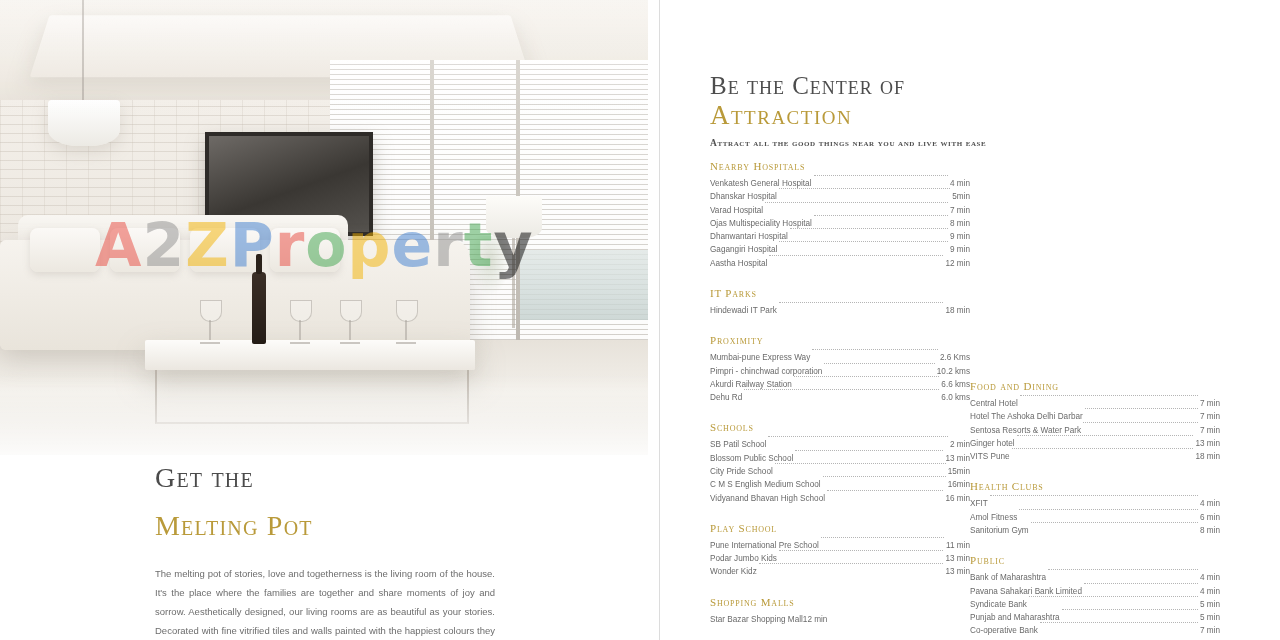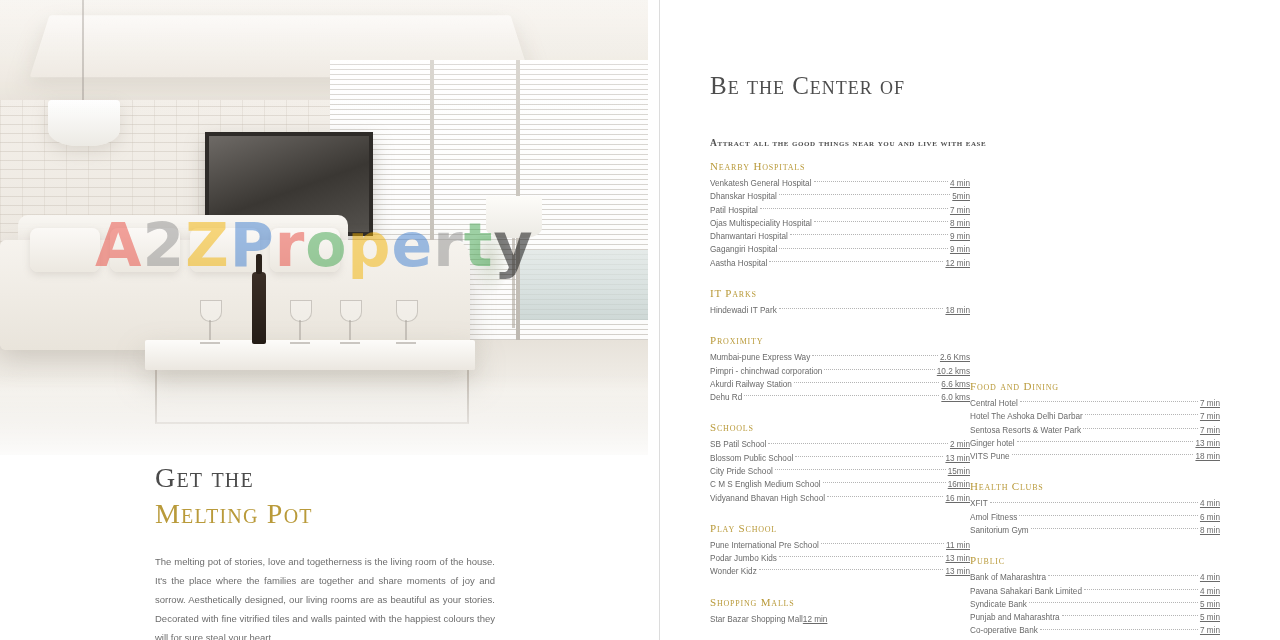--- a/index.html
+++ b/index.html
@@ -203,21 +203,21 @@
     font-variant: small-caps;
     line-height: 1.15;
   }
   .title-line2 {
     font-family: "Liberation Serif", serif;
     font-size: 28px;
     color: #b99a3a;
     letter-spacing: 1.2px;
     font-variant: small-caps;
     line-height: 1.15;
-    margin-top: 4px;
+    margin-top: 16px;
   }
   .left-body {
     margin-top: 22px;
     font-size: 9.5px;
     line-height: 2.0;
     color: #6d6d6d;
     width: 340px;
     text-align: justify;
   }
 
@@ -283,35 +283,35 @@
     font-family: "Liberation Serif", serif;
     font-size: 11px;
     color: #b99a3a;
     letter-spacing: 0.8px;
     font-variant: small-caps;
     margin-bottom: 5px;
   }
   .sec { margin-bottom: 17px; }
   .row {
     display: flex;
-    align-items: center;
+    align-items: flex-start;
     color: #6a6a6a;
     font-size: 8.2px;
     line-height: 1.62;
     white-space: nowrap;
   }
   .row .nm { flex: 0 0 auto; }
   .row .dots {
     flex: 1 1 auto;
     margin: 0 2px;
     border-bottom: 1px dotted #b5b5b5;
     transform: translateY(-2px);
     min-width: 6px;
   }
-  .row .val { flex: 0 0 auto; color: #6a6a6a; text-decoration: underline; }
+  .row .val { flex: 0 0 auto; color: #6a6a6a; }
 </style>
 </head>
 <body>
 
 <div class="left-panel">
 
   <div class="photo">
     <div class="ph-ceiling"></div>
     <div class="ph-wall"></div>
     <div class="ph-windows"></div>
@@ -348,37 +348,38 @@
     <div class="title-line2">Melting Pot</div>
     <div class="left-body">The melting pot of stories, love and togetherness is the living room of the house. It's the place where the families are together and share moments of joy and sorrow. Aesthetically designed, our living rooms are as beautiful as your stories. Decorated with fine vitrified tiles and walls painted with the happiest colours they will for sure steal your heart.</div>
   </div>
 </div>
 
 <div class="v-divider"></div>
 
 <div class="right-panel">
 
   <div class="heading1">Be the Center of</div>
+  <div class="heading2">Attraction</div>
   <div class="subheading">Attract all the good things near you and live with ease</div>
 
   <div class="col col-left" id="col-left">
       <div class="sec">
         <div class="sec-title">Nearby Hospitals</div>
         <div class="row">
           <span class="nm">Venkatesh General Hospital</span>
           <span class="dots"></span>
           <span class="val">4 min</span>
         </div>
         <div class="row">
           <span class="nm">Dhanskar Hospital</span>
           <span class="dots"></span>
           <span class="val">5min</span>
         </div>
         <div class="row">
-          <span class="nm">Patil Hospital</span>
+          <span class="nm">Varad Hospital</span>
           <span class="dots"></span>
           <span class="val">7 min</span>
         </div>
         <div class="row">
           <span class="nm">Ojas Multispeciality Hospital</span>
           <span class="dots"></span>
           <span class="val">8 min</span>
         </div>
         <div class="row">
           <span class="nm">Dhanwantari Hospital</span>

